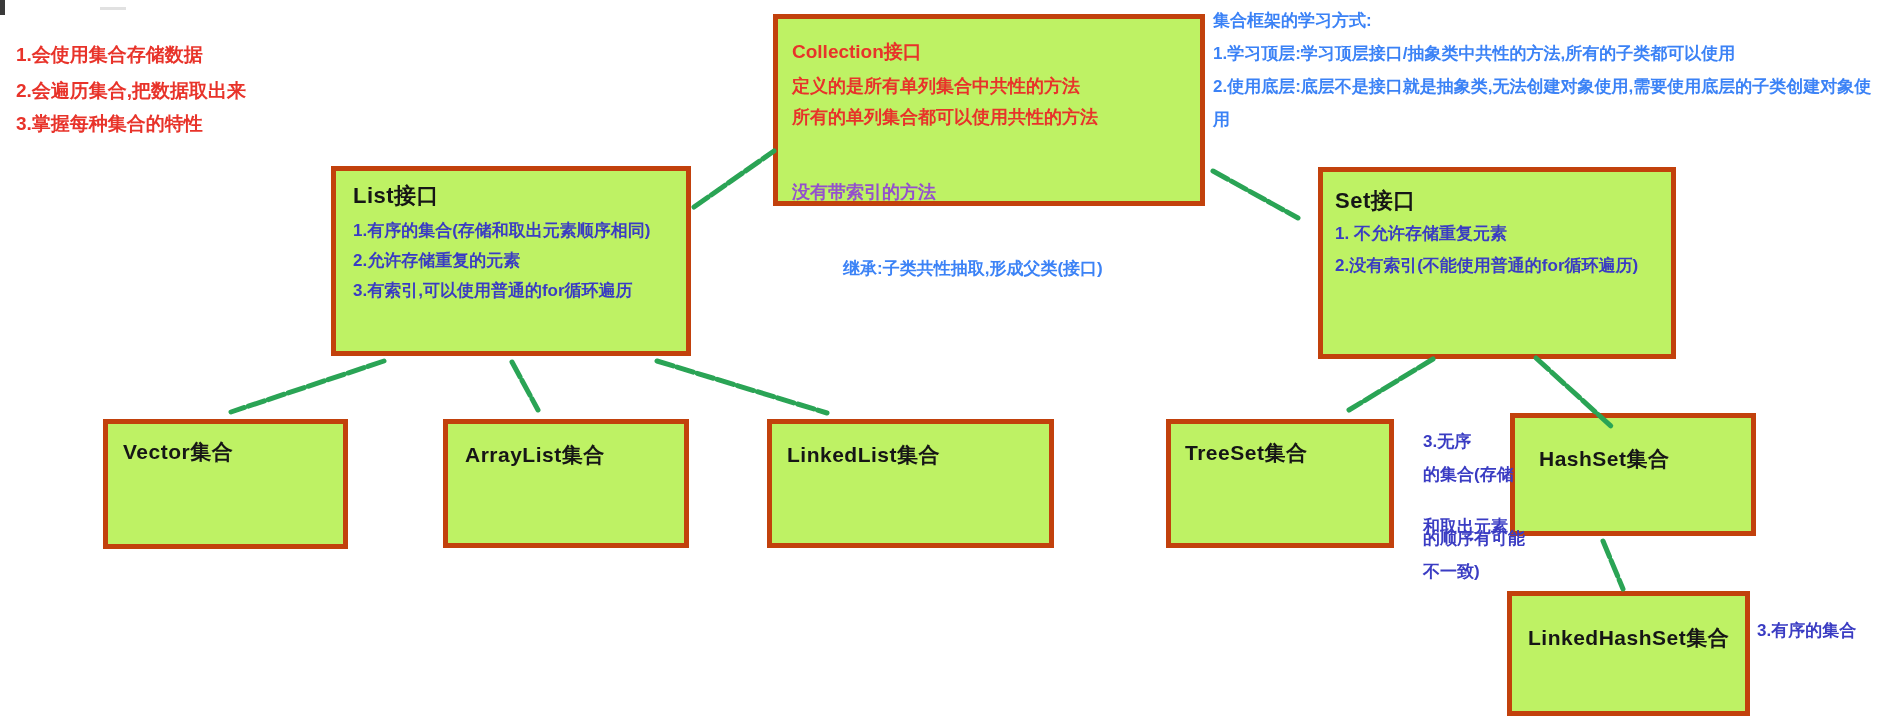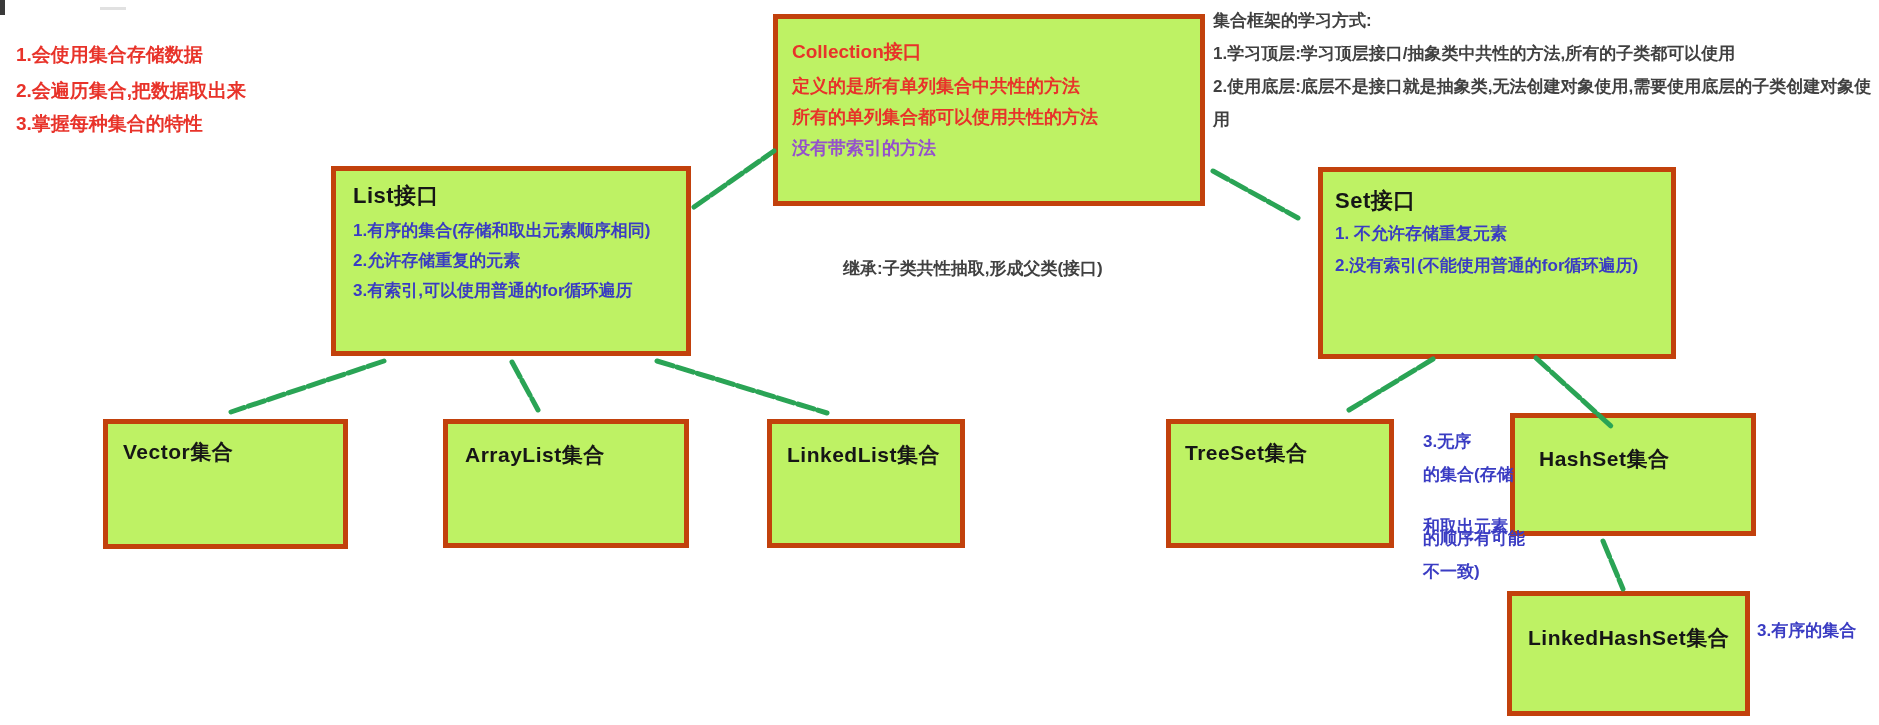--- a/index.html
+++ b/index.html
@@ -7,22 +7,22 @@
     position:relative;
     width:1879px;height:725px;
     background:#ffffff;
     font-family:"Liberation Sans","DejaVu Sans",sans-serif;
     font-weight:bold;
     overflow:hidden;
   }
   .abs{position:absolute;white-space:nowrap;}
   .red{color:#e8332a;}
   .blue{color:#3a3cc3;}
-  .green{color:#404040;}
-  .purple{color:#9450cd;}
+  .green{color:#3b82f6;}
+  .purple{color:#9450cd;margin-top:44px;}
   .box{
     position:absolute;
     border:5px solid #c2410c;
     background:#bef264;
     box-sizing:border-box;
   }
   .box-title{font-size:22px;color:#161616;letter-spacing:0.5px;}
   .t17{font-size:17px;}
   .t18{font-size:18px;}
   .t19{font-size:19px;}
@@ -71,21 +71,21 @@
   </div>
 
   <div class="box" style="left:103px;top:419px;width:245px;height:130px;">
     <div class="abs box-title t21" style="left:15px;top:14px;">Vector集合</div>
   </div>
 
   <div class="box" style="left:443px;top:419px;width:246px;height:129px;">
     <div class="abs box-title t21" style="left:17px;top:17px;">ArrayList集合</div>
   </div>
 
-  <div class="box" style="left:767px;top:419px;width:198px;height:129px;">
+  <div class="box" style="left:767px;top:419px;width:287px;height:129px;">
     <div class="abs box-title t21" style="left:15px;top:17px;">LinkedList集合</div>
   </div>
 
   <div class="box" style="left:1166px;top:419px;width:228px;height:129px;">
     <div class="abs box-title t21" style="left:14px;top:15px;">TreeSet集合</div>
   </div>
 
   <div class="box" style="left:1510px;top:413px;width:246px;height:123px;">
     <div class="abs box-title t21" style="left:24px;top:27px;">HashSet集合</div>
   </div>

